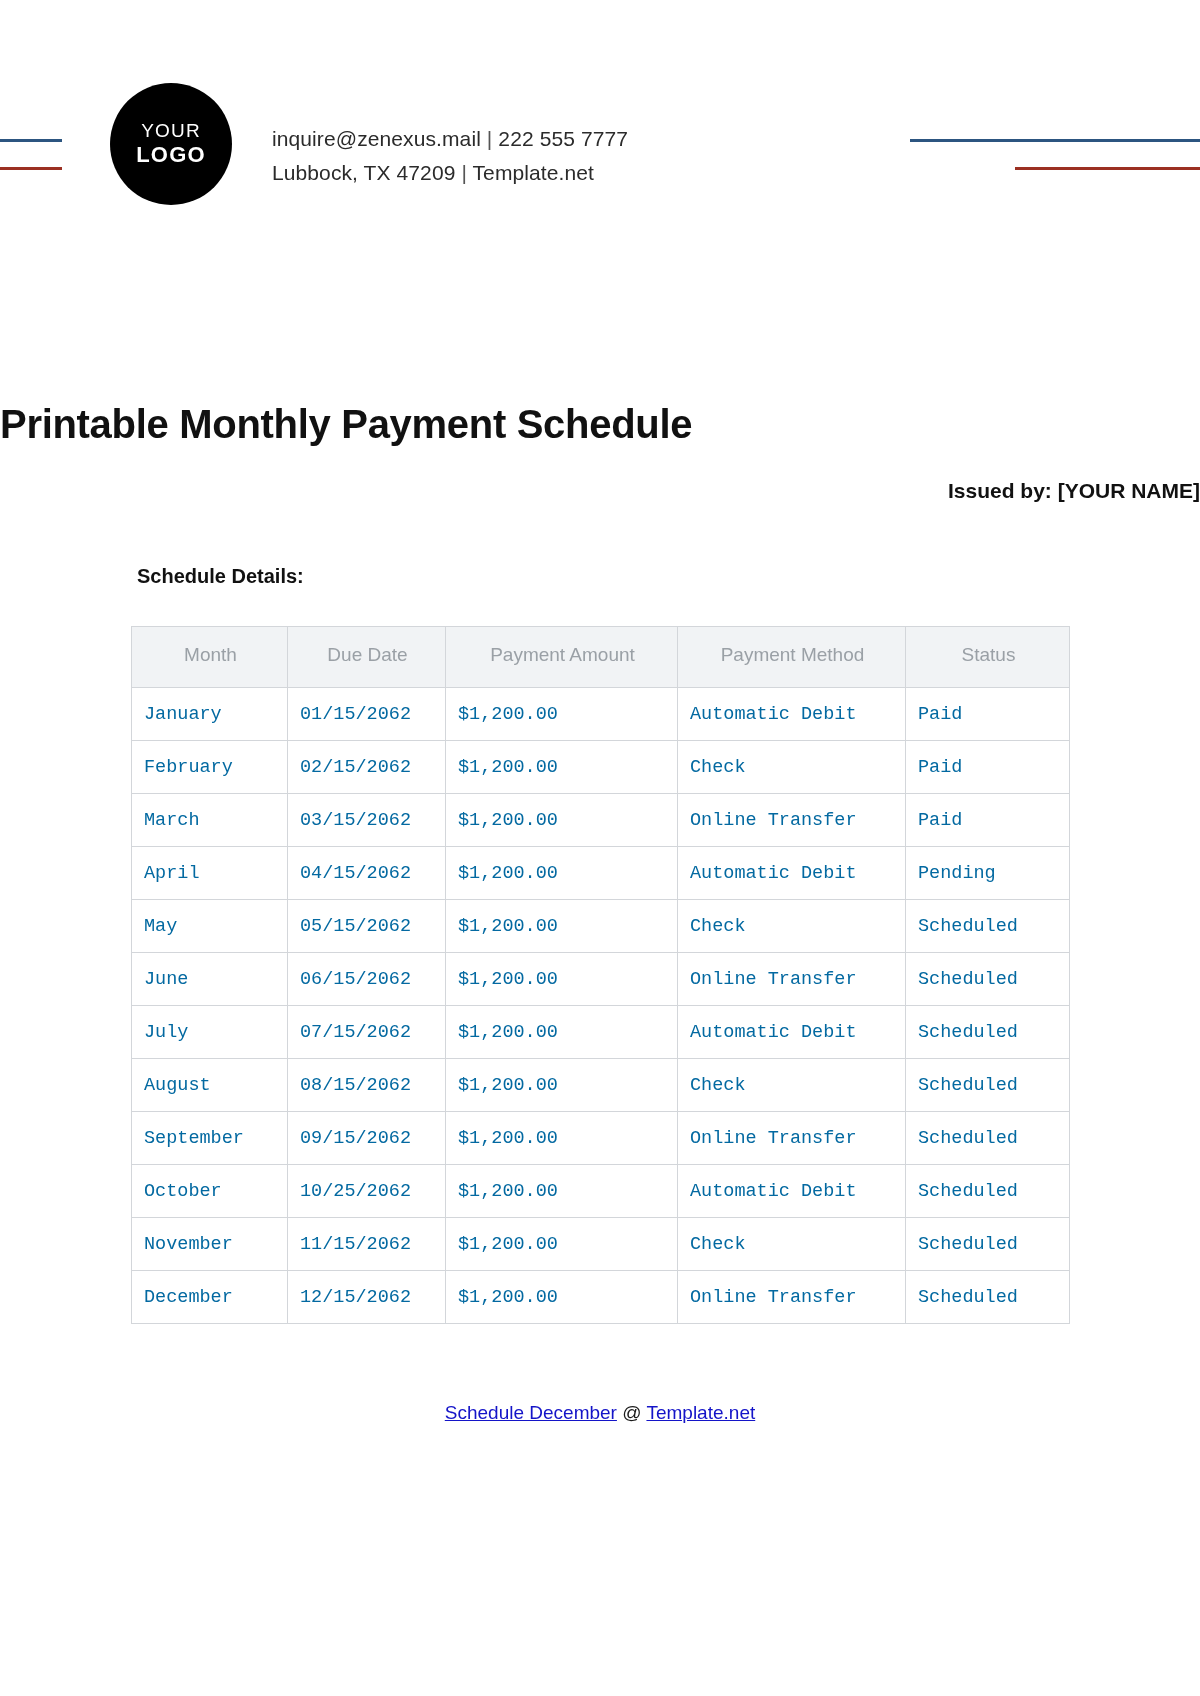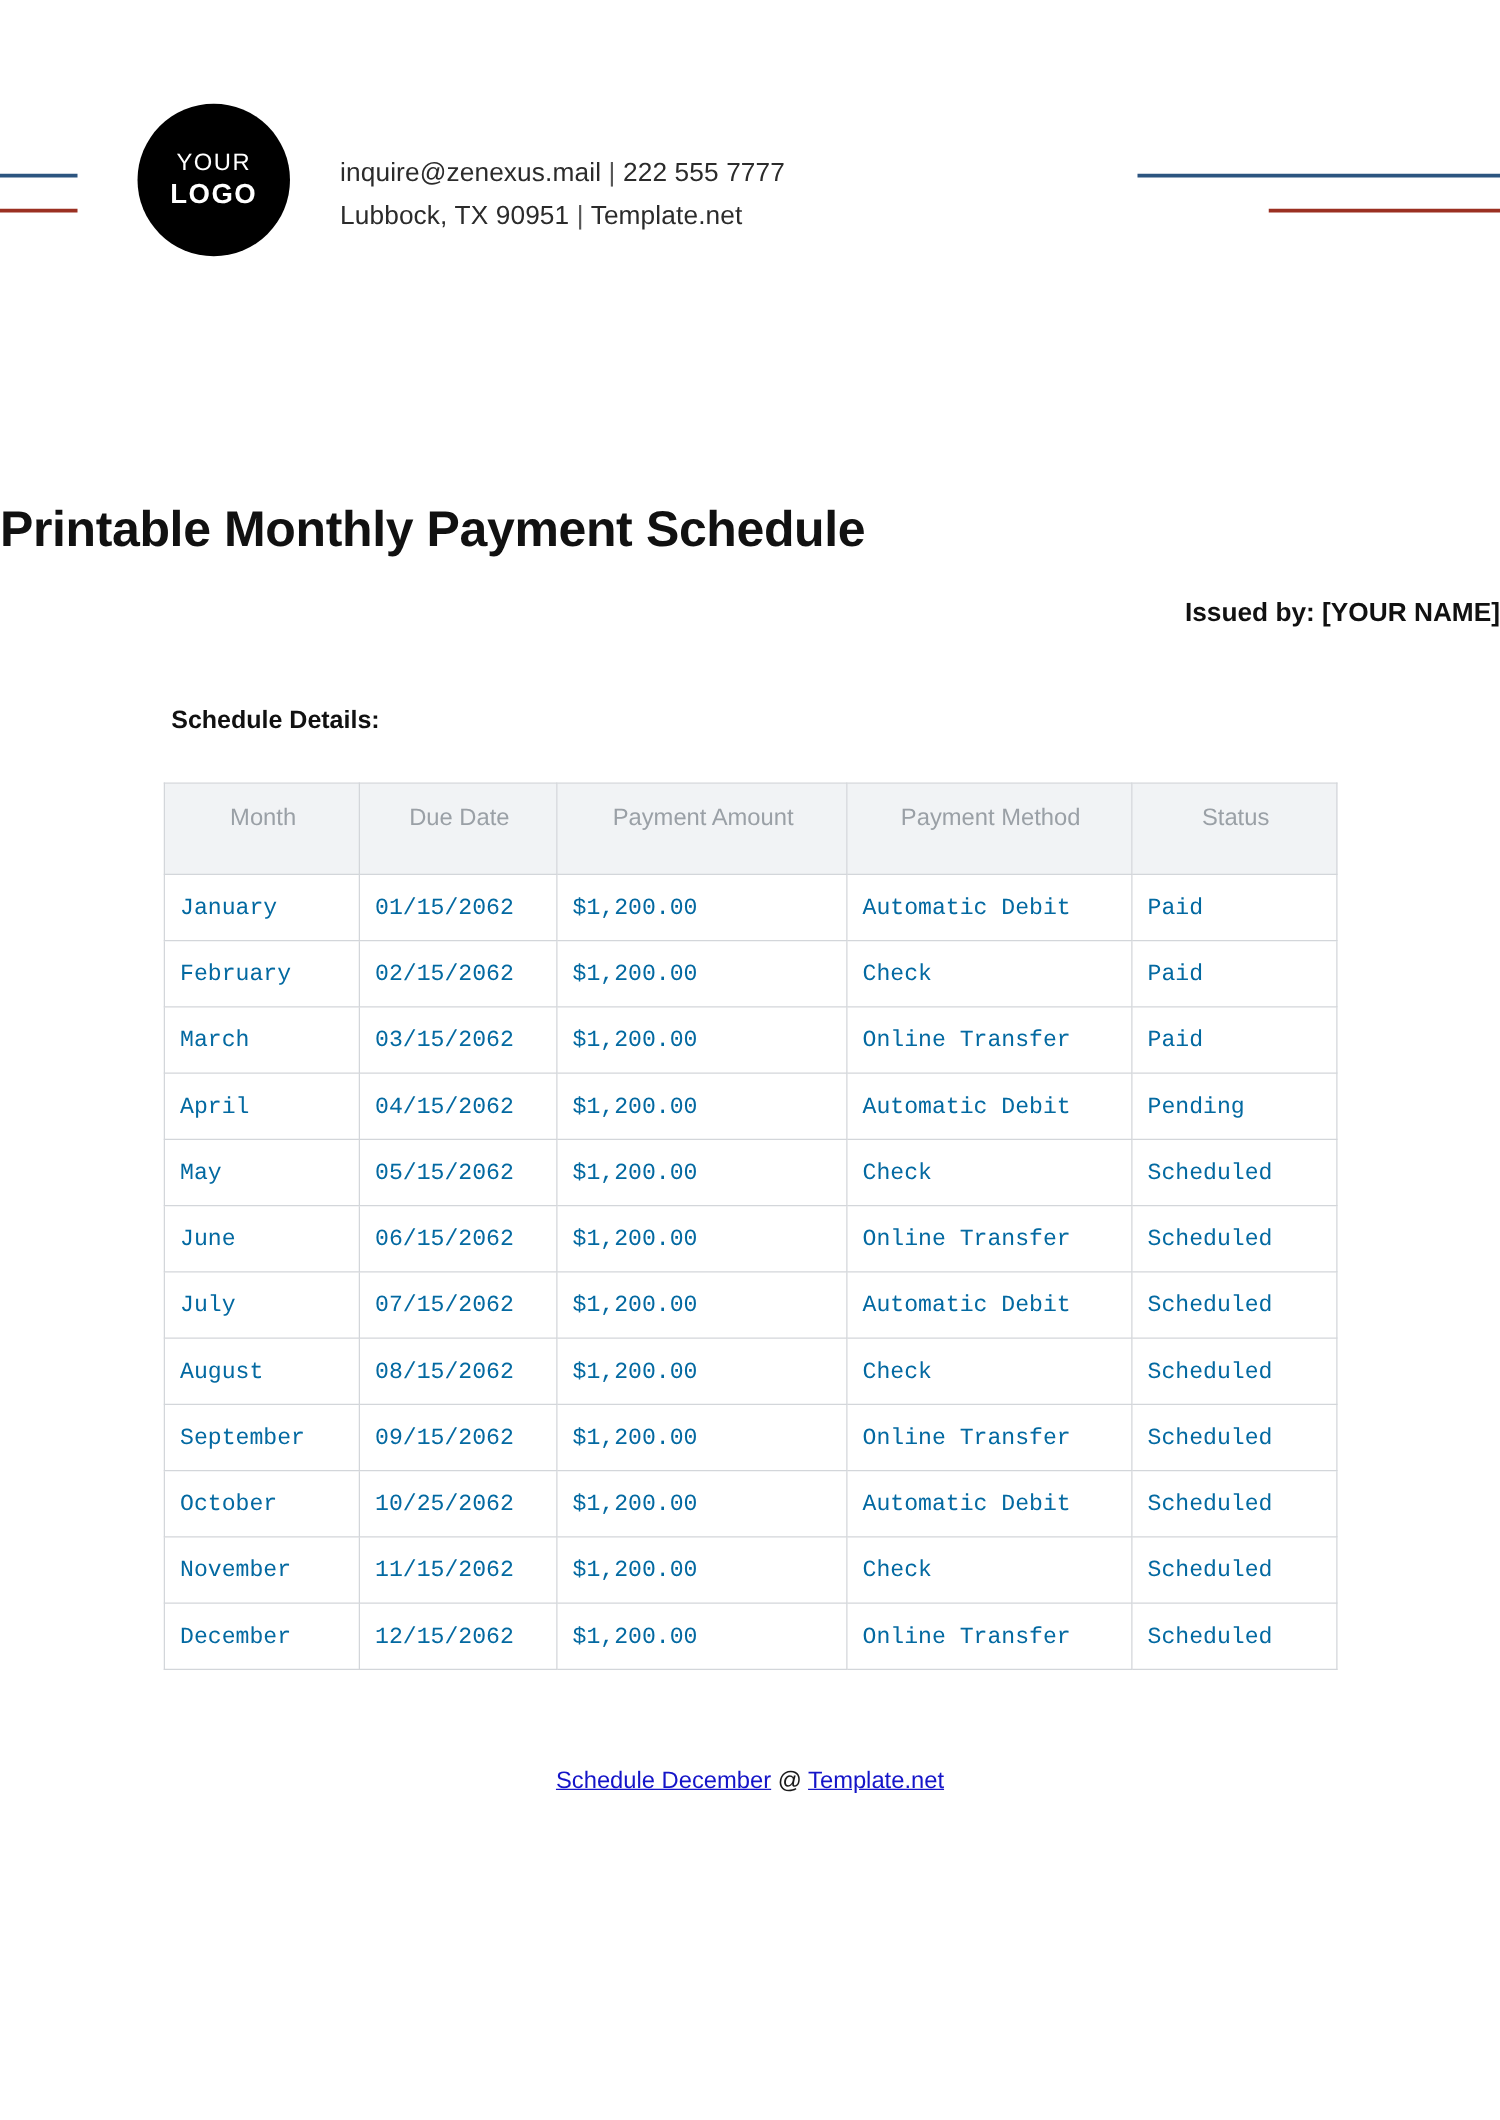--- a/index.html
+++ b/index.html
@@ -132,21 +132,21 @@
     vertical-align: middle;
     height: 24px;
   }
   table.schedule thead th {
     background: #f1f3f5;
     color: #9aa0a6;
     font-weight: 400;
     text-align: center;
     font-size: 19px;
     padding-top: 16px;
-    padding-bottom: 32px;
+    padding-bottom: 20px;
   }
   table.schedule tbody td {
     color: #0369a1;
     background: #ffffff;
     font-family: Liberation Mono, monospace;
   }
   col.c-month   { width: 156px; }
   col.c-due     { width: 158px; }
   col.c-amount  { width: 232px; }
   col.c-method  { width: 228px; }
@@ -178,21 +178,21 @@
     <span class="logo-bottom">LOGO</span>
   </div>
 
   <div class="contact">
     <div>
       <span>inquire@zenexus.mail</span>
       <span class="sep">|</span>
       <span>222 555 7777</span>
     </div>
     <div>
-      <span>Lubbock, TX 90951</span>
+      <span>Lubbock, TX 47209</span>
       <span class="sep">|</span>
       <span>Template.net</span>
     </div>
   </div>
 </div>
 
 <h1 class="doc-title">Printable Monthly Payment Schedule</h1>
 <h2 class="doc-subtitle">Issued by: [YOUR NAME]</h2>
 
 <div class="section-label">Schedule Details:</div>

